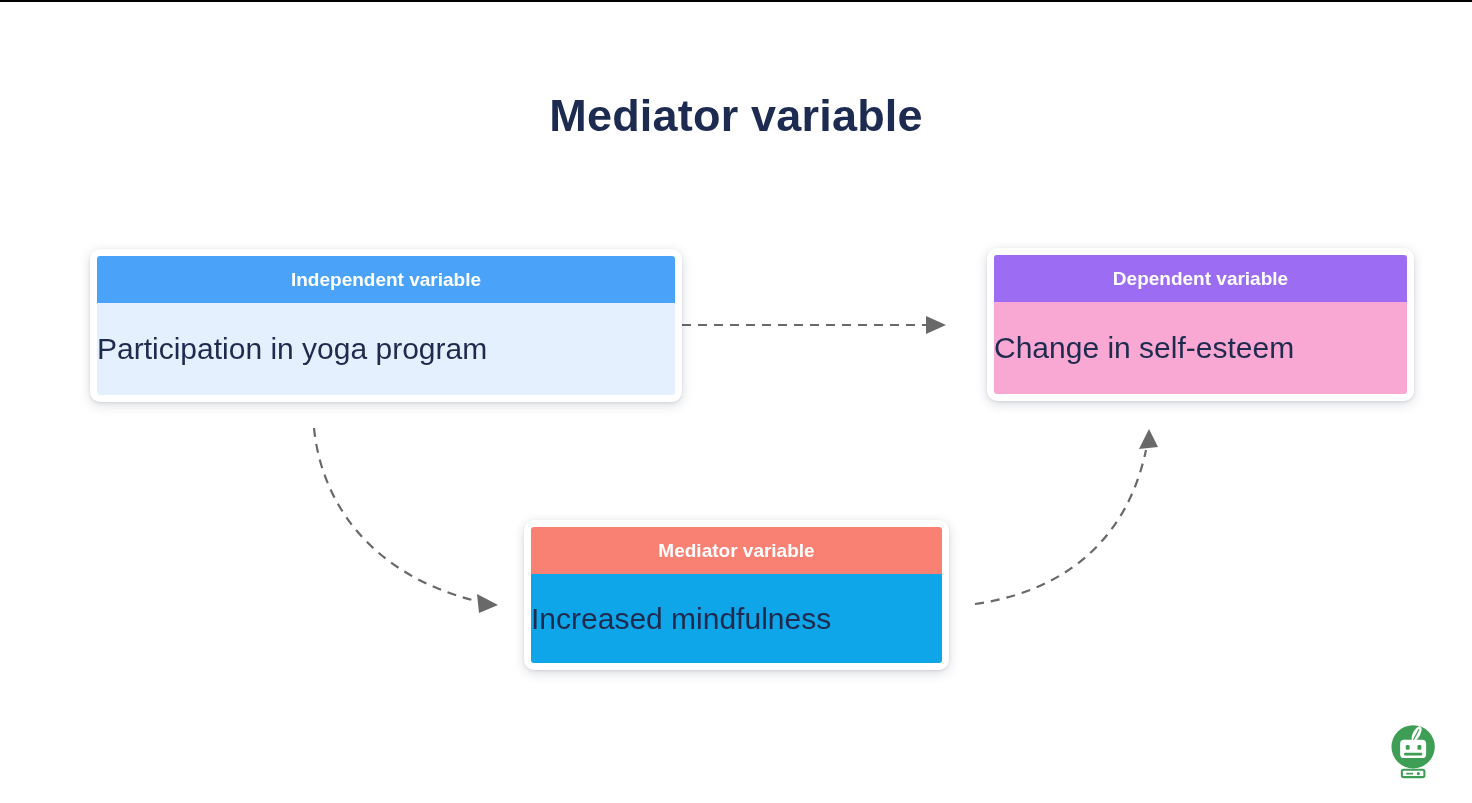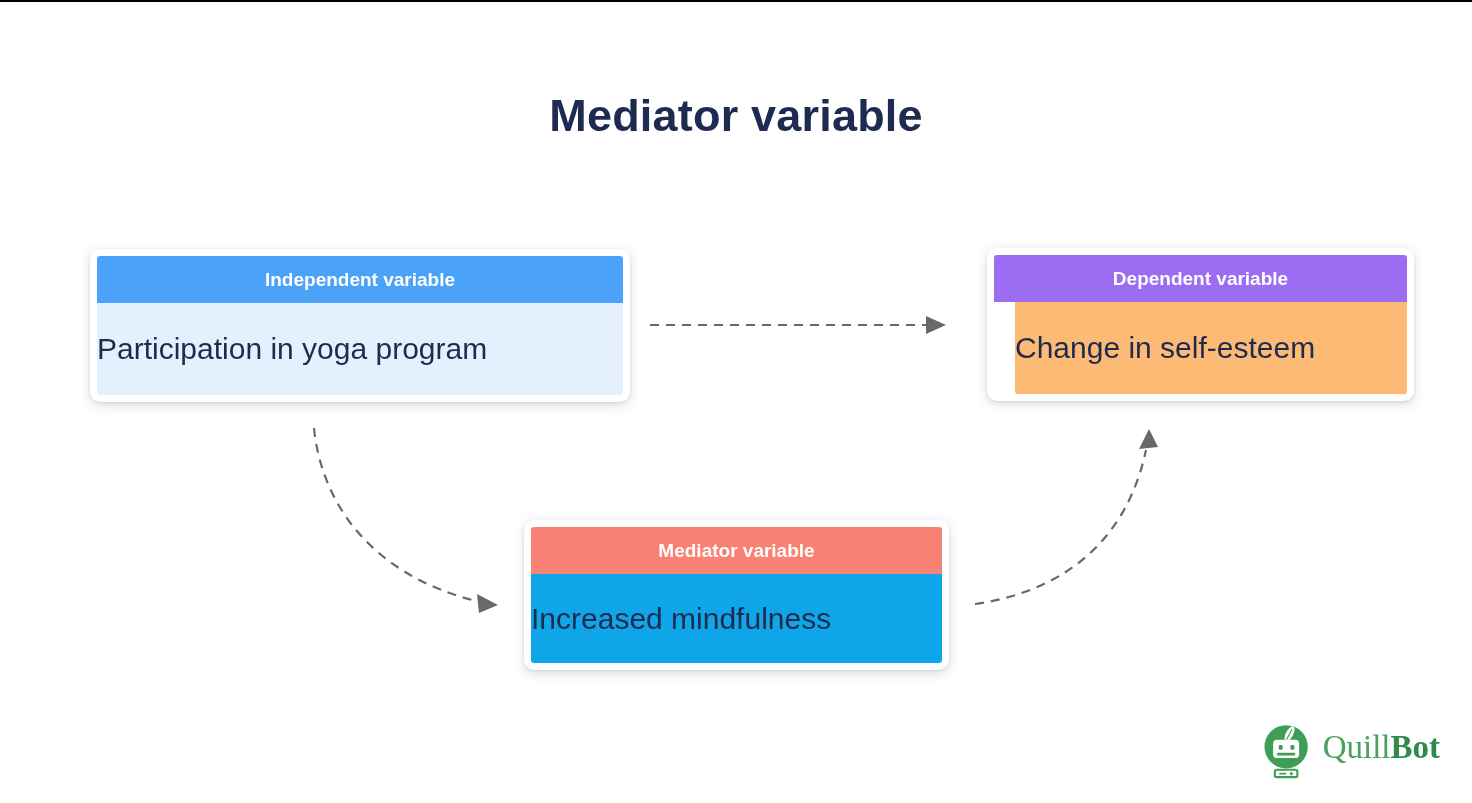--- a/index.html
+++ b/index.html
@@ -34,21 +34,21 @@
 
   .card {
     position: absolute;
     background: #ffffff;
     border-radius: 10px;
     padding: 7px;
     box-shadow: 0 3px 12px rgba(25, 39, 70, 0.16), 0 1px 3px rgba(25, 39, 70, 0.10);
     display: flex;
     flex-direction: column;
   }
-  .card-independent { left: 90px;  top: 249px; width: 540px; height: 153px; }
+  .card-independent { left: 90px;  top: 249px; width: 592px; height: 153px; }
   .card-dependent   { left: 987px; top: 248px; width: 427px; height: 153px; }
   .card-mediator    { left: 524px; top: 520px; width: 425px; height: 150px; }
 
   .card-header {
     height: 47px;
     flex: 0 0 47px;
     display: flex;
     align-items: center;
     justify-content: center;
     color: #ffffff;
@@ -63,21 +63,21 @@
   .card-body {
     flex: 1;
     display: flex;
     align-items: center;
     font-size: 30px;
     font-weight: 500;
     color: #1e2b4e;
     border-radius: 0 0 3px 3px;
   }
   .body-blue   { background: #e4f0fd; }
-  .body-purple { background: #fdba74; margin-left: 21px; }
+  .body-purple { background: #f9a8d4; }
   .body-coral  { background: #0ea5e9; }
 
   .arrow-layer {
     position: absolute;
     left: 0; top: 0;
     width: 1472px; height: 803px;
     pointer-events: none;
   }
   .arrow-path {
     fill: none;
@@ -170,18 +170,15 @@
 
       <rect x="14" y="19" width="30" height="21" rx="4.5" fill="#ffffff"></rect>
       <rect x="20.5" y="25" width="4.5" height="5.5" rx="1.5" fill="#3f9e55"></rect>
       <rect x="34" y="25" width="4.5" height="5.5" rx="1.5" fill="#3f9e55"></rect>
       <rect x="18.5" y="34" width="21" height="3" rx="1.2" fill="#3f9e55"></rect>
 
       <rect x="16" y="53.5" width="26" height="8.5" rx="2" fill="#ffffff" stroke="#3f9e55" stroke-width="2.4"></rect>
       <line x1="21" y1="58" x2="29" y2="58" stroke="#3f9e55" stroke-width="2"></line>
       <circle cx="35" cy="58" r="1.8" fill="#3f9e55"></circle>
     </svg>
-    <div class="brand-word">
-      <span class="quill">Quill</span><span class="bot">Bot</span>
-    </div>
   </div>
 
 </div>
 
 </body></html>

